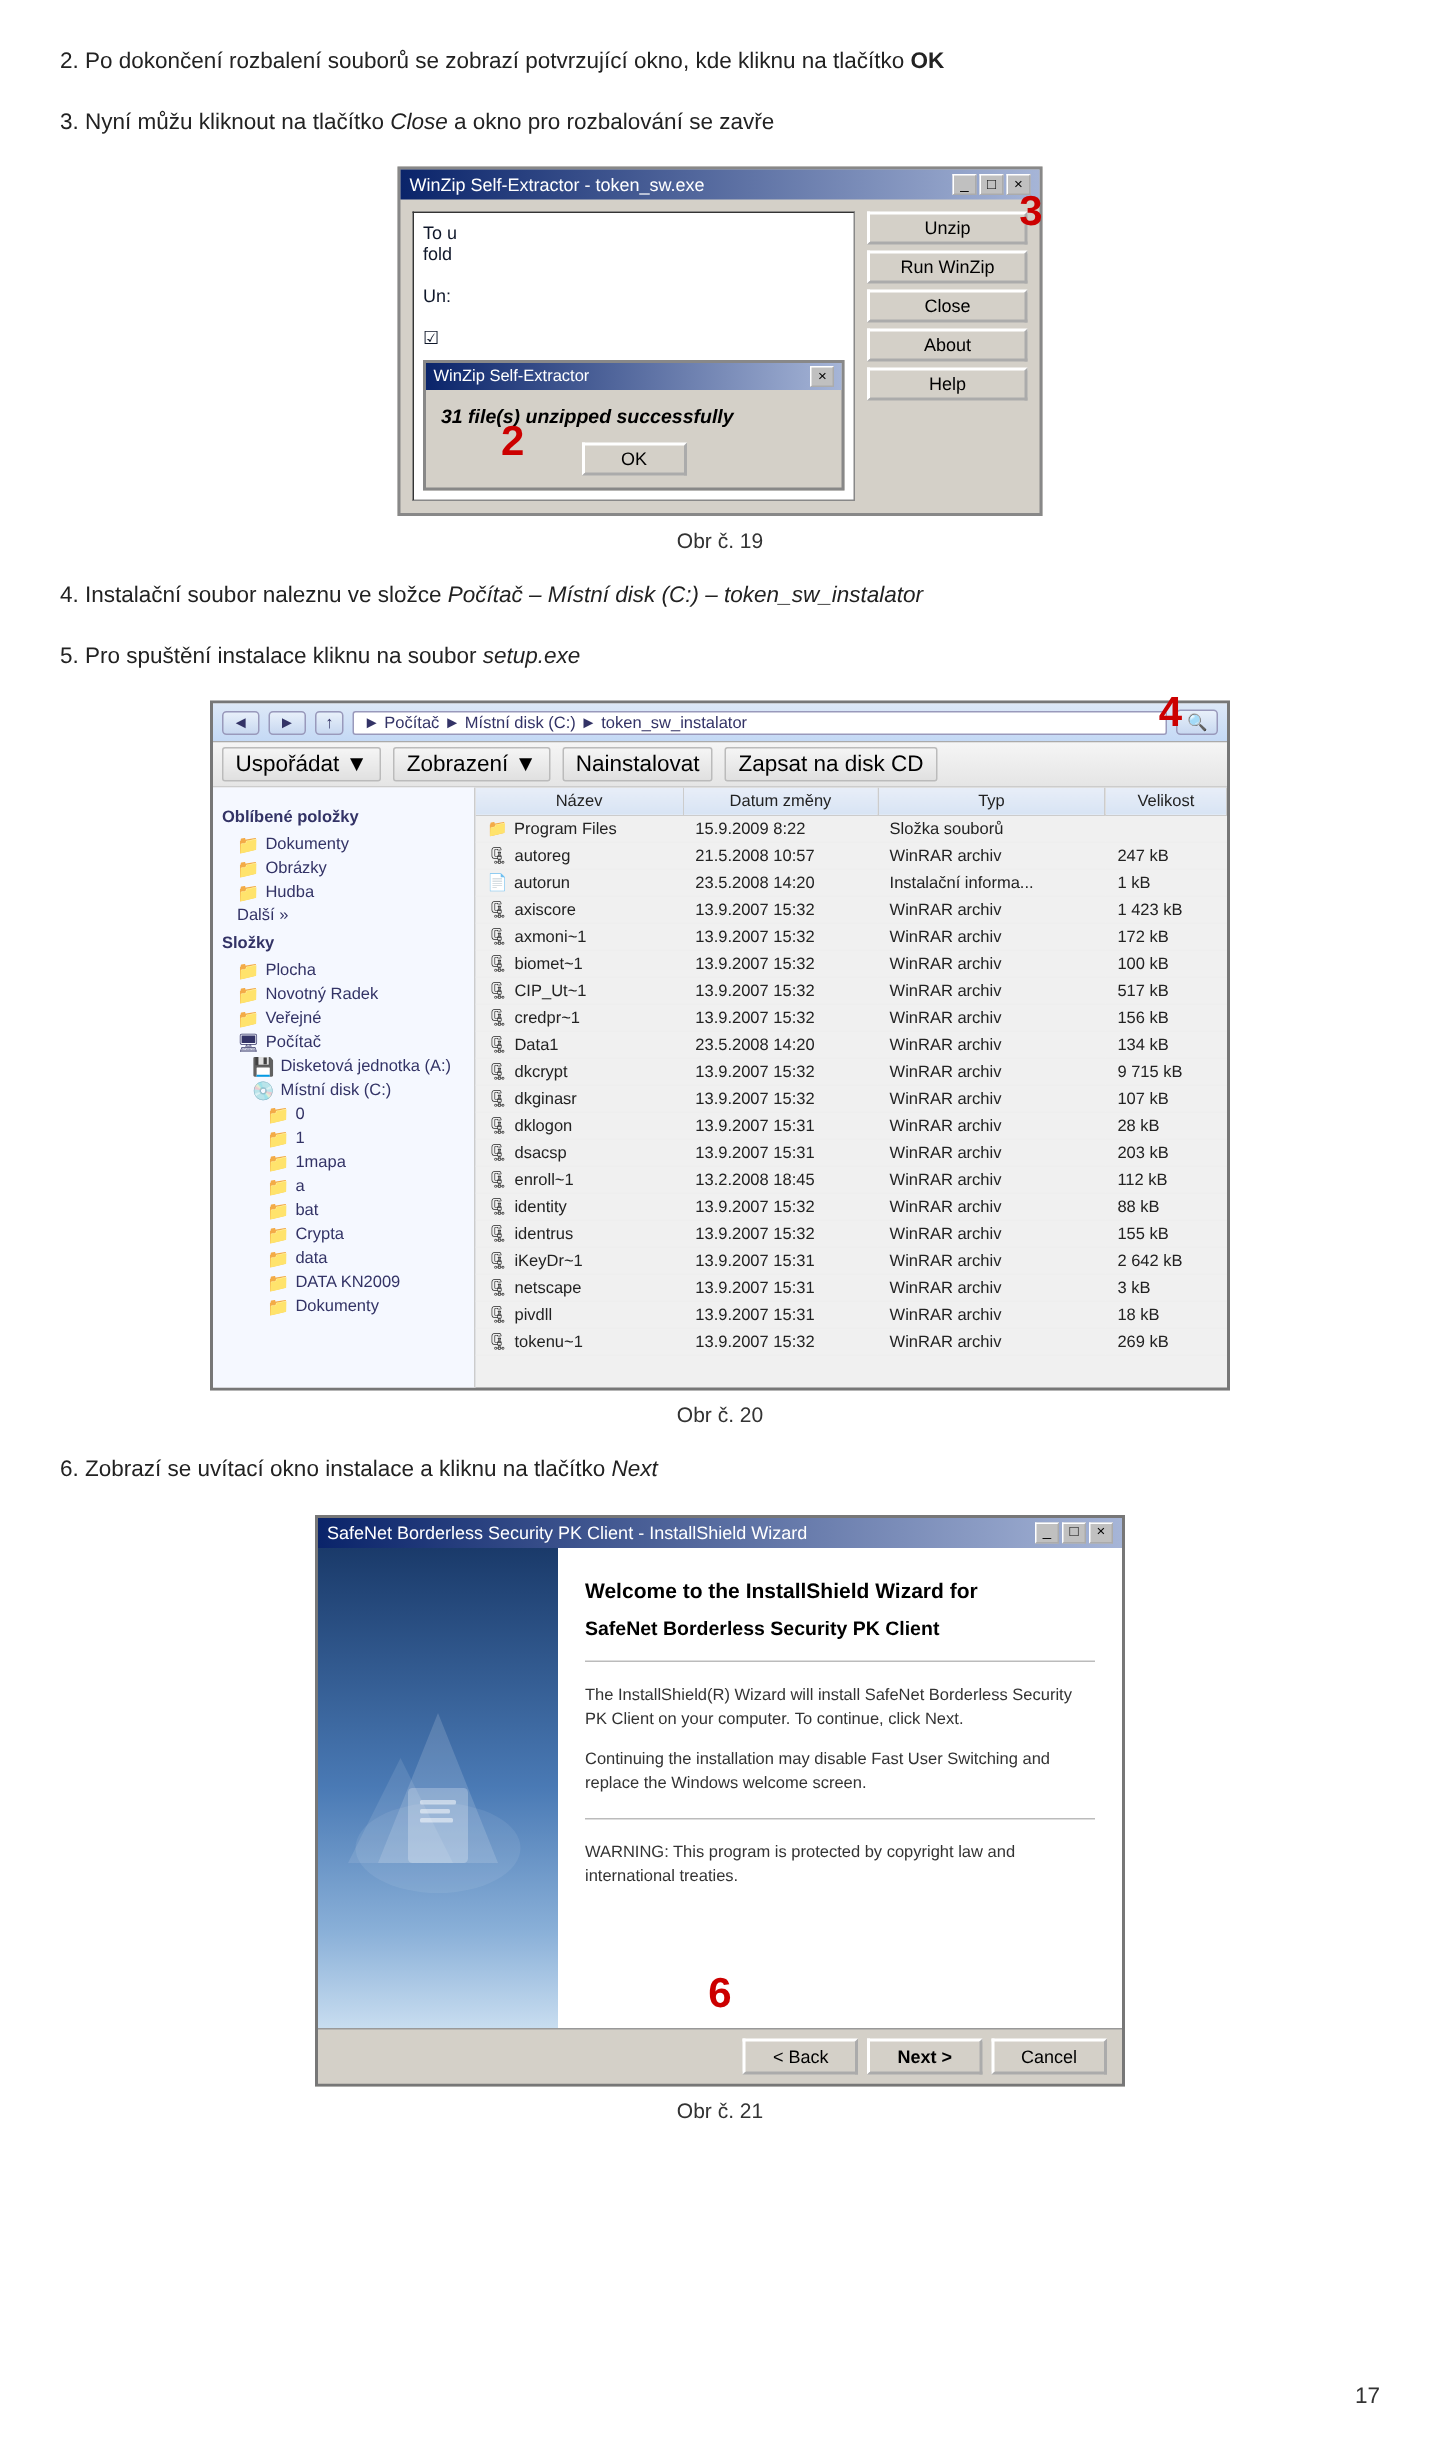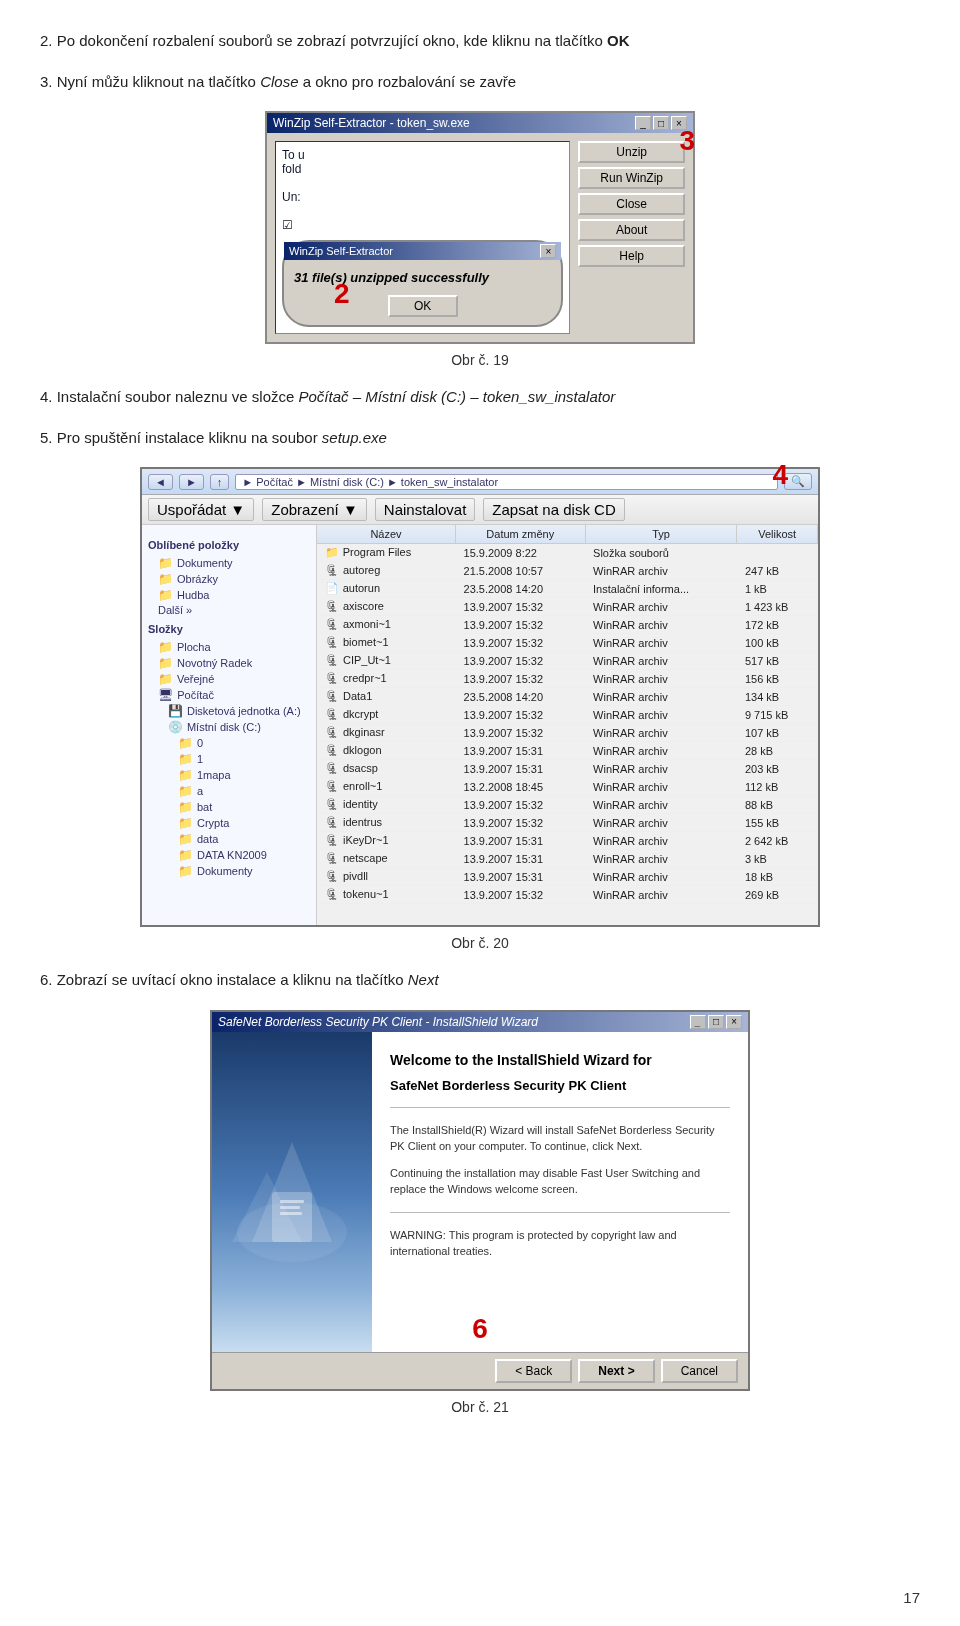--- a/index.html
+++ b/index.html
@@ -258,21 +258,20 @@
       position: relative;
     }
     .installer-titlebar {
       background: linear-gradient(to right, #0a246a, #a6b5d7);
       color: #fff;
       padding: 3px 6px;
       font-size: 12px;
       display: flex;
       justify-content: space-between;
       align-items: center;
-      font-style: italic;
     }
     .installer-body {
       display: flex;
     }
     .installer-left-panel {
       width: 160px;
       background: linear-gradient(to bottom, #1a3a6a 0%, #4a7ab5 50%, #8ab0d8 80%, #c8ddf0 100%);
       display: flex;
       align-items: center;
       justify-content: center;
@@ -356,21 +355,21 @@
         <div class="winzip-titlebar-btn">□</div>
         <div class="winzip-titlebar-btn">×</div>
       </div>
     </div>
     <div class="winzip-body">
       <div class="winzip-main-row">
 
         <div class="winzip-left">
           <div class="winzip-left-label">To u<br>fold<br><br>Un:<br><br>☑ </div>
 
-          <div class="winzip-inner-dialog" style="position:relative;border-radius:27px;">
+          <div class="winzip-inner-dialog" style="position:relative;">
             <div class="winzip-inner-titlebar">
               <span>WinZip Self-Extractor</span>
               <div class="winzip-titlebar-btn">×</div>
             </div>
             <div class="winzip-inner-body">
               <div class="annotation-num num-2">2</div>
               <div class="success-text">31 file(s) unzipped successfully</div>
               <div class="winzip-ok-row">
                 <button class="win-btn">OK</button>
               </div>

